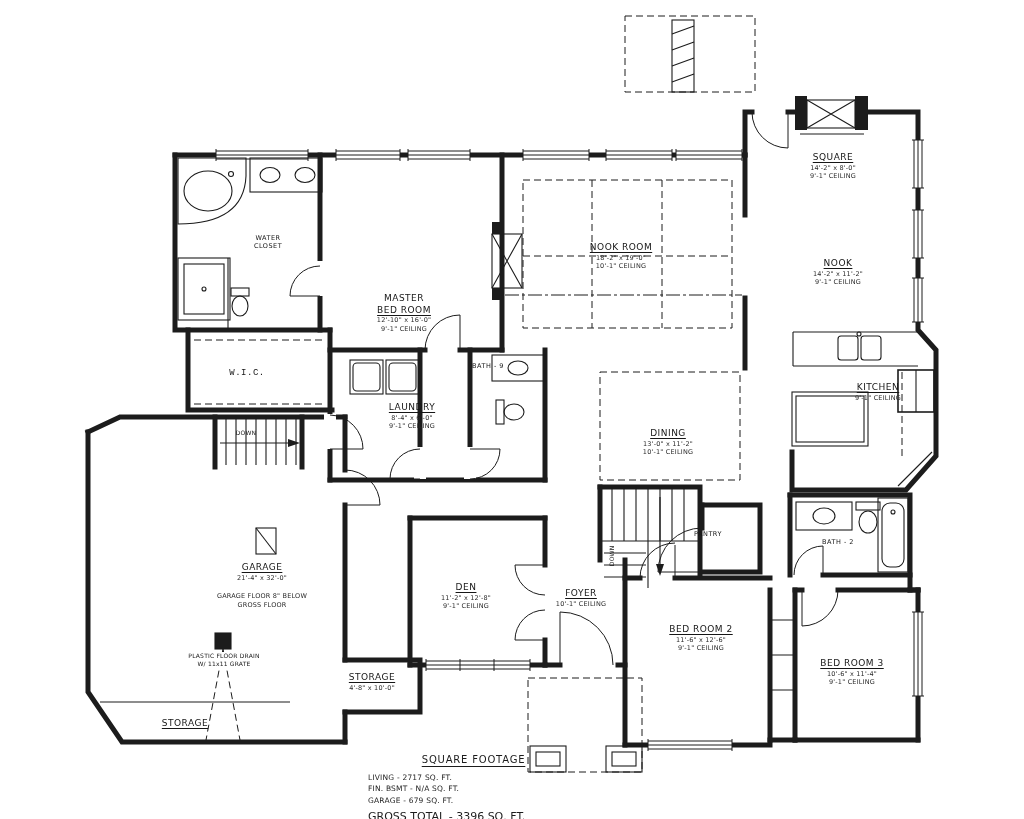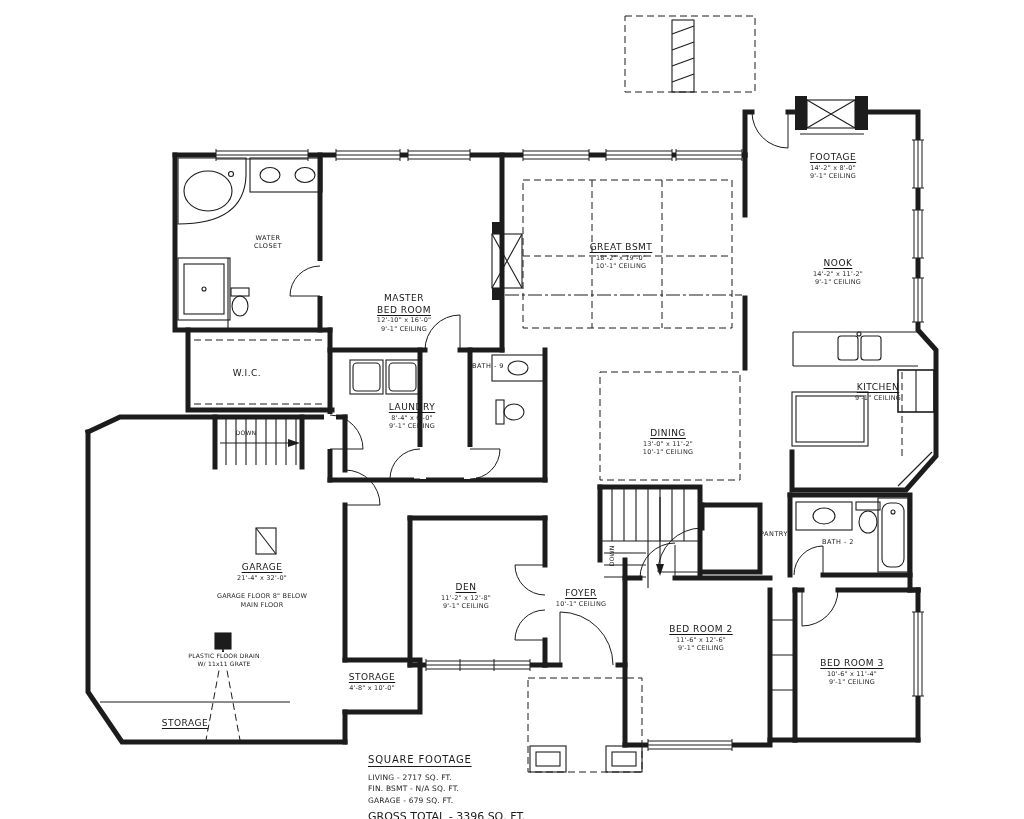--- a/index.html
+++ b/index.html
@@ -3,30 +3,30 @@
 <meta charset="utf-8">
 <style>
   :root { --line:#1c1c1c; --bg:#ffffff; }
   html,body{margin:0;padding:0;background:var(--bg);}
   #plan{position:relative;width:1024px;height:819px;background:var(--bg);overflow:hidden;
         font-family:"DejaVu Sans",sans-serif;color:var(--line);}
   #plan svg{position:absolute;left:0;top:0;}
   .room-label{position:absolute;transform:translateX(-50%);text-align:center;
               white-space:nowrap;line-height:1.3;color:#161616;}
   .rn{font-size:9px;letter-spacing:.5px;text-decoration:underline;text-underline-offset:2px;}
-  .rn.nound{text-decoration:none;}
+  .rn.nound{text-decoration:none;font-family:Liberation Mono, monospace;}
   .rn.top{text-decoration:none;letter-spacing:.5px;margin-top:33px;}
   .rd{font-size:6.5px;letter-spacing:.2px;color:#2a2a2a;}
   .gap{margin-top:10px;}
   .tiny .rn{font-size:6.5px;text-decoration:none;margin-left:12px;}
   .micro{font-size:6px;letter-spacing:.2px;}
   .note{background:#fff;padding:0 1px;}
   .rot{transform:translateX(-50%) rotate(-90deg);}
   #sqft{position:absolute;left:368px;top:752px;line-height:1.5;}
-  #sqft .t{font-size:10px;letter-spacing:.8px;text-decoration:underline;text-underline-offset:3px;margin-bottom:5px;}
+  #sqft .t{font-size:10px;letter-spacing:.8px;text-decoration:underline;text-underline-offset:3px;margin-bottom:5px;text-align:right;}
   #sqft .l{font-size:7.5px;letter-spacing:.2px;}
   #sqft .tot{font-size:11px;text-decoration:underline;margin-top:3px;}
 </style>
 </head>
 <body>
 
 <div id="plan">
 
 <svg width="1024" height="819" viewBox="0 0 1024 819">
 
@@ -241,26 +241,26 @@
   </g>
 </svg>
 
 <div class="room-label" style="left:404px;top:260px">
   <div class="rn top">MASTER</div>
   <div class="rn">BED ROOM</div>
   <div class="rd">12'-10" x 16'-0"</div>
   <div class="rd">9'-1" CEILING</div>
 </div>
 <div class="room-label" style="left:621px;top:242px">
-  <div class="rn">GREAT BSMT</div>
+  <div class="rn">NOOK ROOM</div>
   <div class="rd">18'-2" x 19'-0"</div>
   <div class="rd">10'-1" CEILING</div>
 </div>
 <div class="room-label" style="left:833px;top:152px">
-  <div class="rn">FOOTAGE</div>
+  <div class="rn">SQUARE</div>
   <div class="rd">14'-2" x 8'-0"</div>
   <div class="rd">9'-1" CEILING</div>
 </div>
 <div class="room-label" style="left:838px;top:258px">
   <div class="rn">NOOK</div>
   <div class="rd">14'-2" x 11'-2"</div>
   <div class="rd">9'-1" CEILING</div>
 </div>
 <div class="room-label" style="left:878px;top:382px">
   <div class="rn">KITCHEN</div>
@@ -276,21 +276,21 @@
   <div class="rd">8'-4" x 6'-0"</div>
   <div class="rd">9'-1" CEILING</div>
 </div>
 <div class="room-label" style="left:247px;top:368px">
   <div class="rn nound">W.I.C.</div>
 </div>
 <div class="room-label" style="left:262px;top:562px">
   <div class="rn">GARAGE</div>
   <div class="rd">21'-4" x 32'-0"</div>
   <div class="rd gap">GARAGE FLOOR 8" BELOW</div>
-  <div class="rd">MAIN FLOOR</div>
+  <div class="rd">GROSS FLOOR</div>
 </div>
 <div class="room-label" style="left:466px;top:582px">
   <div class="rn">DEN</div>
   <div class="rd">11'-2" x 12'-8"</div>
   <div class="rd">9'-1" CEILING</div>
 </div>
 <div class="room-label" style="left:581px;top:588px">
   <div class="rn">FOYER</div>
   <div class="rd">10'-1" CEILING</div>
 </div>
@@ -304,21 +304,21 @@
   <div class="rd">10'-6" x 11'-4"</div>
   <div class="rd">9'-1" CEILING</div>
 </div>
 <div class="room-label" style="left:372px;top:672px">
   <div class="rn">STORAGE</div>
   <div class="rd">4'-8" x 10'-0"</div>
 </div>
 <div class="room-label" style="left:185px;top:718px">
   <div class="rn">STORAGE</div>
 </div>
-<div class="room-label tiny" style="left:768px;top:530px">
+<div class="room-label tiny" style="left:702px;top:530px">
   <div class="rn">PANTRY</div>
 </div>
 <div class="room-label tiny" style="left:832px;top:538px">
   <div class="rn">BATH - 2</div>
 </div>
 <div class="room-label tiny" style="left:482px;top:362px">
   <div class="rn">BATH - 9</div>
 </div>
 <div class="room-label tiny" style="left:262px;top:234px">
   <div class="rn">WATER</div>

